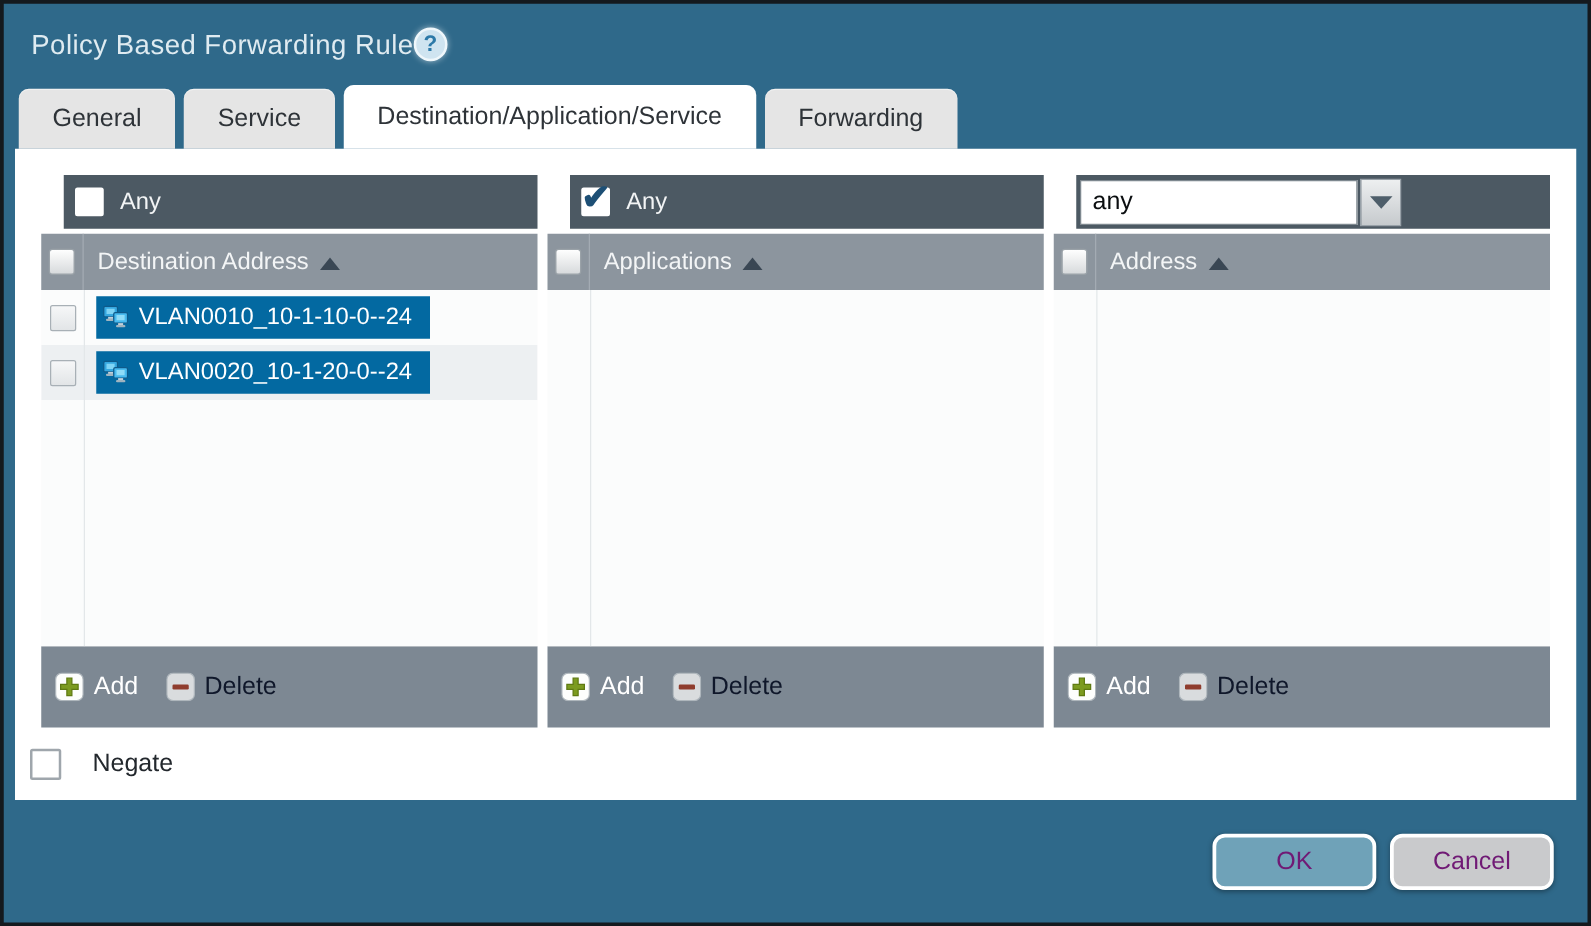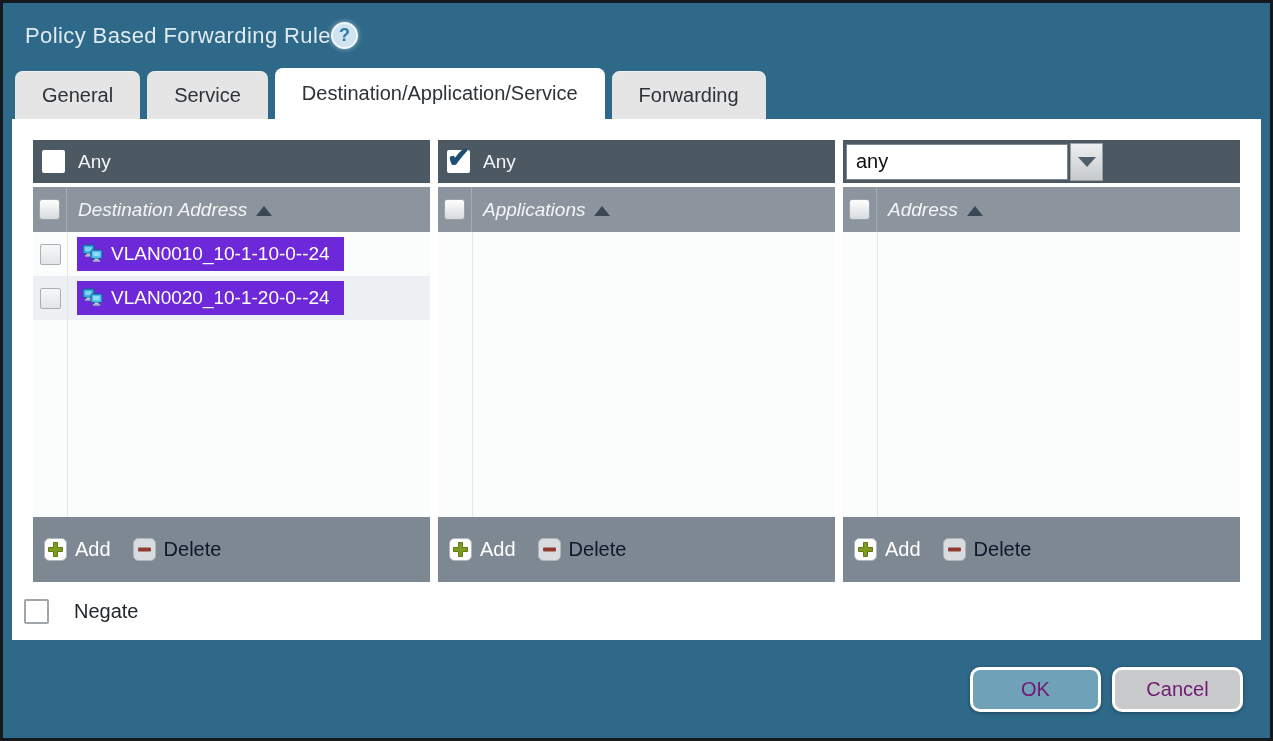--- a/index.html
+++ b/index.html
@@ -19,34 +19,34 @@
           box-shadow:0 0 5px rgba(255,255,255,.55); cursor:pointer; }
   
   .tabs { height:51px; flex:0 0 auto; display:flex; align-items:flex-end; gap:7px; padding-left:12px; }
   .tab { height:48px; background:#e5e5e5; border-radius:8px 8px 0 0; display:flex; align-items:center;
          padding:0 27px; font-size:20px; color:#2E3338; cursor:pointer; box-shadow:inset 0 1px 0 rgba(255,255,255,.45); }
   .tab.active { background:#FFFFFF; height:51px; }
   
   .panel { background:#FFFFFF; margin:0 9px; height:521px; flex:0 0 auto; }
   .columns { display:flex; gap:8px; padding:21px 21px 0 21px; }
   .col { flex:1; display:flex; flex-direction:column; min-width:0; }
-  .any-bar { height:43px; background:#4C5963; display:flex; align-items:center; padding-left:9px; gap:13px; margin-bottom:4px; }
+  .any-bar { height:43px; background:#4C5963; display:flex; align-items:center; padding-left:9px; gap:13px; margin-bottom:4px;margin-left:18px; }
   .any-bar.dd-bar { padding-left:3px; gap:0; }
   .any-label { color:#F2F4F5; font-size:19px; }
   .col-header { height:45px; background:#8C959E; display:flex; align-items:stretch; }
   .hdr-cb-cell { width:34px; flex:0 0 auto; display:flex; align-items:center; justify-content:center; border-right:1px solid #A3ABB3; }
   .hdr-label-wrap { display:flex; align-items:center; gap:9px; padding-left:11px; cursor:pointer; }
-  .hdr-label { color:#F3F5F6; font-size:19px;font-style:italic; }
+  .hdr-label { color:#F3F5F6; font-size:19px; }
   .sort-up { width:0; height:0; border-left:8px solid transparent; border-right:8px solid transparent; border-bottom:10px solid #3A4754; margin-top:2px; }
   .list { height:285px; background:#FBFCFC; position:relative; overflow:hidden; }
   .list::before { content:""; position:absolute; left:34px; top:0; bottom:0; width:1px; background:#E3E7E9; }
   .row { height:44px; display:flex; align-items:center; }
   .row.alt { background:#EDF0F2; }
   .row-cb-cell { width:34px; flex:0 0 auto; display:flex; justify-content:center; }
-  .chip { margin-left:10px; height:34px; background:#6d28d9; display:inline-flex; align-items:center; gap:7px;
+  .chip { margin-left:10px; height:34px; background:#0369a1; display:inline-flex; align-items:center; gap:7px;
           padding:0 14px 0 5px; color:#FFFFFF; font-size:19px; white-space:nowrap; cursor:pointer; }
   .col-footer { height:65px; background:#7D8893; display:flex; align-items:center; padding-left:11px; gap:22px; }
   .btn-group { display:flex; align-items:center; gap:8px; font-size:20px; color:#FFFFFF; cursor:pointer; }
   .btn-group.disabled { color:#0f172a; cursor:default; }
   
   .cb-any { width:23px; height:23px; background:#FFFFFF; border-radius:2px; position:relative; flex:0 0 auto; cursor:pointer; }
   .cb-any .check { display:none; position:absolute; left:0px; top:-9px; font-size:28px; color:#1D4F75; font-weight:bold; }
   .cb-any.checked .check { display:block; }
   .cb-3d { width:21px; height:21px; border:1px solid #9AA2A8; border-radius:3px;
            background:linear-gradient(#FEFEFE,#D7DADC); cursor:pointer; }

